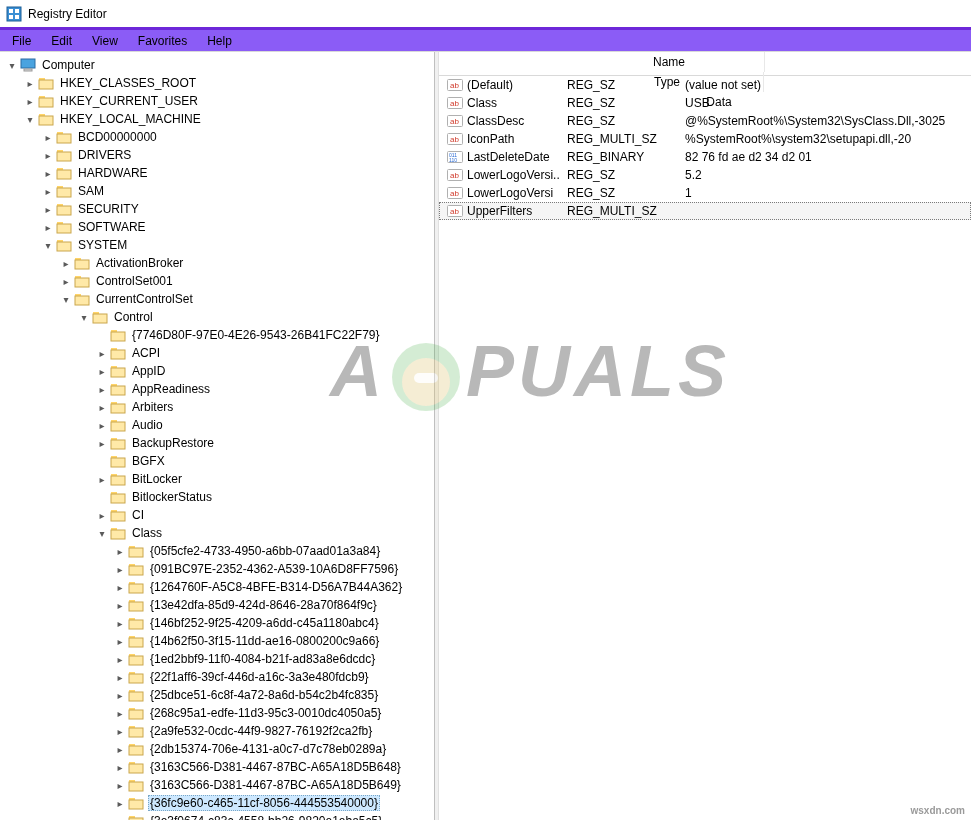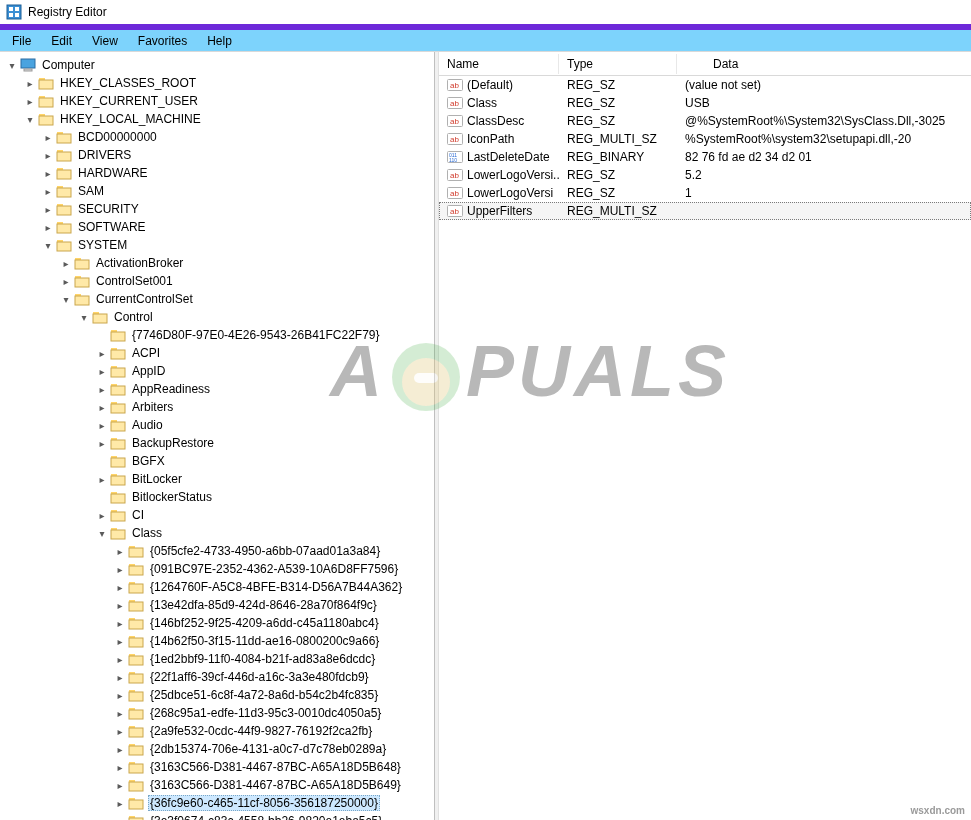--- a/index.html
+++ b/index.html
@@ -11,31 +11,31 @@
     color: #000;
     width: 971px;
     height: 820px;
     overflow: hidden;
     position: relative;
   }
   .titlebar {
     height: 30px;
     display: flex; align-items: center;
     padding: 0 6px;
-    border-bottom: 6px solid #6d28d9;
+    border-bottom: 3px solid #6d28d9;
     background:#fff;
   }
   .titlebar .app-icon { width:16px; height:16px; margin-right:6px; }
   .titlebar .title { font-size: 12px; }
   .menubar {
     height: 22px;
     display: flex; align-items: center;
     padding: 0 2px;
     border-bottom: 1px solid #d9d9d9;
-    background:#7dd3fc;
+    background:#8b5cf6;
   }
   .menubar .menu-item {
     padding: 2px 10px;
     cursor: default;
   }
   .main {
     display: flex;
     height: calc(820px - 30px - 22px);
   }
   .tree-pane {
@@ -76,21 +76,21 @@
   .folder-icon rect.body { fill:#ffe9a8; stroke:#caa64d; }
   .computer-icon rect { fill:#4aa3df; stroke:#2b6ca3; }
   .computer-icon rect.base { fill:#d9d9d9; stroke:#999; }
   
   .list-header {
     display:flex;
     border-bottom:1px solid #d9d9d9;
     background:#fff;
     font-weight:normal;
     height:24px; align-items:center;
-    position:sticky; top:0;
+    position:sticky; top:0;flex-direction:column;
   }
   .list-header .col { padding:3px 8px; }
   .col-name { width:120px; border-right:1px solid #e8e8e8;}
   .col-type { width:118px; border-right:1px solid #e8e8e8;}
   .col-data { flex:1;margin-left:28px; }
   .row {
     display:flex; height:18px; align-items:center;
   }
   .row .cell { padding:1px 8px; overflow:hidden; text-overflow:ellipsis; white-space:nowrap; }
   .row .cell.c-name { width:120px; display:flex; align-items:center; }
@@ -562,21 +562,21 @@
                                     <span class="label">{3163C566-D381-4467-87BC-A65A18D5B649}</span>
                                   </div>
                                 </li>
                                 <li>
                                   <div class="node selected">
                                     <span class="twisty">▸</span>
                                     <svg class="icon folder-icon" viewBox="0 0 16 16">
                                       <rect class="tab" x="1" y="3" width="6" height="3"></rect>
                                       <rect class="body" x="1" y="5" width="14" height="9"></rect>
                                     </svg>
-                                    <span class="label">{36fc9e60-c465-11cf-8056-356187250000}</span>
+                                    <span class="label">{36fc9e60-c465-11cf-8056-444553540000}</span>
                                   </div>
                                 </li>
                                 <li>
                                   <div class="node">
                                     <span class="twisty">▸</span>
                                     <svg class="icon folder-icon" viewBox="0 0 16 16">
                                       <rect class="tab" x="1" y="3" width="6" height="3"></rect>
                                       <rect class="body" x="1" y="5" width="14" height="9"></rect>
                                     </svg>
                                     <span class="label">{3e3f0674-c83c-4558-bb26-9820e1eba5c5}</span>

